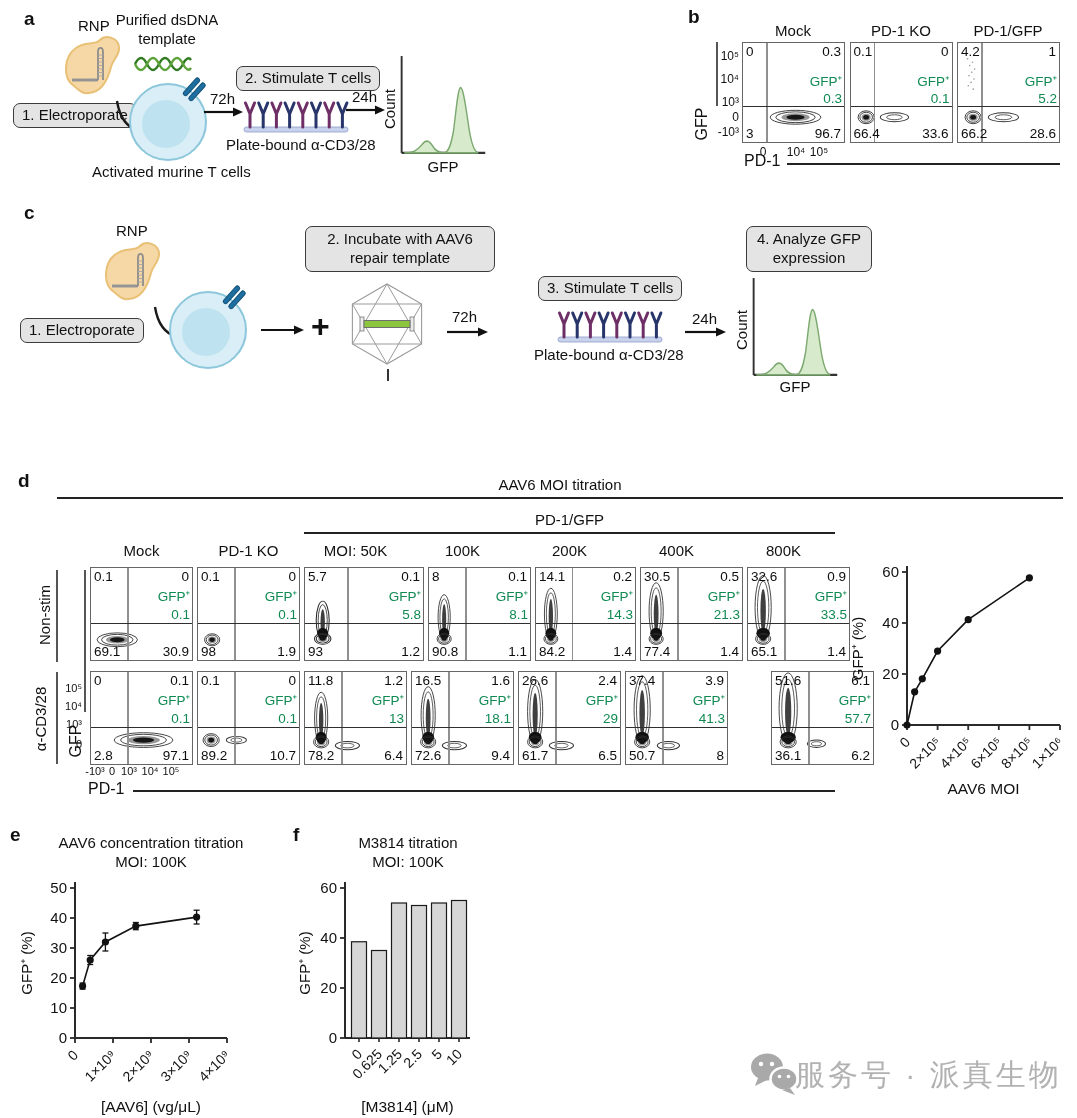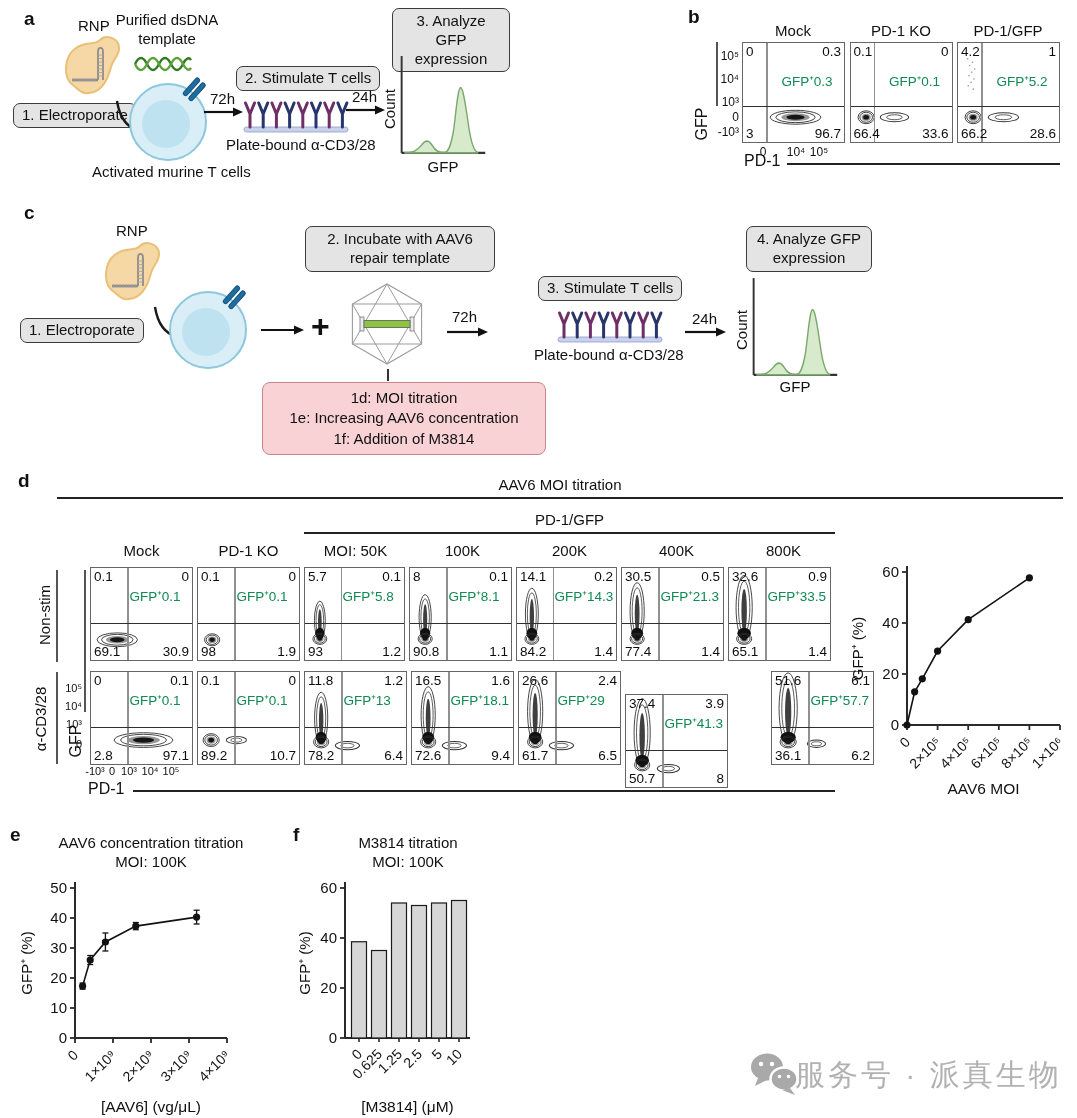--- a/index.html
+++ b/index.html
@@ -29,21 +29,21 @@
   .carrow path{stroke:#1a1a1a;stroke-width:2.4;fill:none}
   .carrow polygon{fill:#1a1a1a}
   
   .flow{position:relative;background:#fff;border:1.3px solid #666;box-sizing:border-box}
   .fp-svg{position:absolute;inset:0;width:100%;height:100%}
   .fp-v{position:absolute;top:0;bottom:0;width:1.6px;background:#909090}
   .fp-h{position:absolute;left:0;right:0;height:1.1px;background:#2f2f2f}
   .q{position:absolute;font-size:13.5px;line-height:1;color:#0d0d0d}
   .tl{left:3px;top:2px}.tr{right:3px;top:2px}.bl{left:3px;bottom:2px}.br{right:3px;bottom:2px}
   .gfpbox{position:absolute;right:2px;width:60%;text-align:right;color:var(--gfp-green);
-          font-size:13.5px;line-height:1.3;display:flex;flex-direction:row}
+          font-size:13.5px;line-height:1.3;display:flex;flex-direction:column}
   #b-plots{position:absolute;left:742px;top:42px;display:flex;gap:4.5px}
   #d-row0{position:absolute;left:90px;top:567px;display:flex;gap:4px}
   #d-row1{position:absolute;left:90px;top:671px;display:flex;gap:4px}
   .tick{position:absolute;white-space:nowrap;color:#111;line-height:1}
   .coltitle{font-size:15px}
   .small{font-size:12px}
   .xsmall{font-size:11px}
   .t-mid{transform:translateX(-50%)}
   .t-endmid{transform:translate(-100%,-50%)}
   .wm-text{position:absolute;font-size:30px;letter-spacing:3px;color:var(--watermark)}
@@ -114,21 +114,20 @@
       <g>
         <path d="M100.39999999999999,33 V20 M100.39999999999999,20 L95.89999999999999,9 M100.39999999999999,20 L104.89999999999999,9" stroke="#27356b" stroke-width="3" fill="none" stroke-linecap="round"></path>
       </g>
     </svg>
   <div class="txt" style="left:226px;top:136px">Plate-bound α-CD3/28</div>
   <div class="txt" style="left:352px;top:88px">24h</div>
   <svg class="abs harrow" style="left:345px;top:104px" width="42" height="12">
     <line x1="1" y1="6" x2="31" y2="6"></line>
       <polygon points="30,1.5 40,6 30,10.5"></polygon>
   </svg>
-  <div class="gbox center" style="left:392px;top:8px;width:104px">3. Analyze GFP expression</div>
   <svg class="abs" id="hist-a" style="left:399px;top:54px" width="88" height="102" viewBox="0 0 100 100" preserveAspectRatio="none">
       <line x1="3" y1="2" x2="3" y2="97" stroke="#333" stroke-width="2.2"></line>
       <line x1="3" y1="97" x2="98" y2="97" stroke="#333" stroke-width="2.2"></line>
       <path d="M6,97 C16,97 20,95 26,89 C30,84 34,84 38,90 C42,96 46,97 51,97 C56,97 59,90 62,75 C65,55 67,33 70,33 C73,33 76,52 79,70 C82,88 86,96 90,97 Z" fill="#d8eacc" stroke="#7ca96f" stroke-width="1.6"></path>
     </svg>
   <div class="vlabel" style="left:359px;top:99px;width:60px">Count</div>
   <div class="txt center" style="left:413px;top:158px;width:60px">GFP</div>
 
   <span class="plabel" style="left:688px;top:6px">b</span>
   <div class="vrule" style="left:716px;top:42px;height:64px"></div>
@@ -237,25 +236,20 @@
   <svg class="abs" id="aav-c" style="left:348px;top:280px" width="78" height="88">
       <polygon points="39,84 4.4,64 4.4,24 39,4 73.6,24 73.6,64" fill="#fff" stroke="#9b9b9b" stroke-width="1.1"></polygon>
       <polygon points="39,4 4.4,64 73.6,64" fill="none" stroke="#9b9b9b" stroke-width="1"></polygon>
       <polygon points="39,84 4.4,24 73.6,24" fill="none" stroke="#9b9b9b" stroke-width="1"></polygon>
       <rect x="12" y="37" width="4" height="14" fill="#ececec" stroke="#777" stroke-width="0.8"></rect>
       <rect x="62" y="37" width="4" height="14" fill="#ececec" stroke="#777" stroke-width="0.8"></rect>
       <rect x="16" y="40.5" width="46" height="7" fill="#8cc63f" stroke="#6f6f6f" stroke-width="1"></rect>
     </svg>
   <div class="gbox center" style="left:305px;top:226px;width:176px">2. Incubate with AAV6 repair template</div>
   <div class="vrule" style="left:387px;top:369px;height:12px;background:#333"></div>
-  <div class="pinkbox" style="left:262px;top:382px;width:266px">
-    <div>1d: MOI titration</div>
-    <div>1e: Increasing AAV6 concentration</div>
-    <div>1f: Addition of M3814</div>
-  </div>
   <div class="txt" style="left:452px;top:308px">72h</div>
   <svg class="abs harrow" style="left:446px;top:326px" width="44" height="12">
     <line x1="1" y1="6" x2="33" y2="6"></line>
       <polygon points="32,1.5 42,6 32,10.5"></polygon>
   </svg>
   <div class="gbox" style="left:538px;top:276px">3. Stimulate T cells</div>
   <svg class="abs" id="ab-c" style="left:556px;top:304px" width="108" height="40">
       <rect x="2" y="33" width="104" height="5" rx="2.5" fill="#c9d2ec" stroke="#8f9cc9" stroke-width="0.8"></rect>
       <g>
         <path d="M8,33 V20 M8,20 L3.5,9 M8,20 L12.5,9" stroke="#6d2f66" stroke-width="3" fill="none" stroke-linecap="round"></path>
@@ -338,21 +332,21 @@
     <div class="fp-h" style="top: 60%;"></div>
     <span class="q tl">0.1</span>
     <span class="q tr">0</span>
     <span class="q bl">98</span>
     <span class="q br">1.9</span>
     <div class="gfpbox" style="top: 22%;">
       <span class="g1">GFP⁺</span>
       <span class="g2">0.1</span>
     </div>
   </div>
-      <div class="flow" style="width: 101px; height: 94px;">
+      <div class="flow" style="width: 120px; height: 94px;">
     <svg class="fp-svg" viewBox="0 0 100 100" preserveAspectRatio="none">
           <ellipse cx="15" cy="57" rx="5.5" ry="21" fill="none" stroke="#2b2b2b" stroke-width="0.9"></ellipse>
           <ellipse cx="15" cy="57" rx="3.8499999999999996" ry="17.22" fill="none" stroke="#2b2b2b" stroke-width="0.8"></ellipse>
           <ellipse cx="15" cy="59.1" rx="1.87" ry="14.280000000000001" fill="rgba(15,15,15,0.8)" stroke="none"></ellipse>
           <ellipse cx="15" cy="71" rx="4.62" ry="6" fill="#101010" stroke="none"></ellipse>
           <ellipse cx="15" cy="77" rx="7" ry="6" fill="none" stroke="#2b2b2b" stroke-width="0.9"></ellipse>
           <ellipse cx="15" cy="77" rx="5.46" ry="4.68" fill="none" stroke="#2b2b2b" stroke-width="0.9"></ellipse>
           <ellipse cx="15" cy="77" rx="3.9200000000000004" ry="3.3600000000000003" fill="rgba(25,25,25,0.45)" stroke="none" stroke-width="0.9"></ellipse>
           <ellipse cx="15" cy="77" rx="2.52" ry="2.16" fill="#151515" stroke="none" stroke-width="0.9"></ellipse>
         </svg>
@@ -560,21 +554,21 @@
     <div class="fp-h" style="top: 60%;"></div>
     <span class="q tl">26.6</span>
     <span class="q tr">2.4</span>
     <span class="q bl">61.7</span>
     <span class="q br">6.5</span>
     <div class="gfpbox" style="top: 22%;">
       <span class="g1">GFP⁺</span>
       <span class="g2">29</span>
     </div>
   </div>
-      <div class="flow" style="width: 103px; height: 94px; margin-top: 23px;">
+      <div class="flow" style="width: 103px; height: 94px;">
     <svg class="fp-svg" viewBox="0 0 100 100" preserveAspectRatio="none">
           <ellipse cx="16" cy="41" rx="8" ry="37" fill="none" stroke="#2b2b2b" stroke-width="0.9"></ellipse>
           <ellipse cx="16" cy="41" rx="5.6" ry="30.34" fill="none" stroke="#2b2b2b" stroke-width="0.8"></ellipse>
           <ellipse cx="16" cy="44.7" rx="2.72" ry="25.16" fill="rgba(15,15,15,0.8)" stroke="none"></ellipse>
           <ellipse cx="16" cy="71" rx="6.72" ry="6" fill="#101010" stroke="none"></ellipse>
           <ellipse cx="16" cy="76" rx="7.5" ry="6.5" fill="none" stroke="#2b2b2b" stroke-width="0.9"></ellipse>
           <ellipse cx="16" cy="76" rx="5.8500000000000005" ry="5.07" fill="none" stroke="#2b2b2b" stroke-width="0.9"></ellipse>
           <ellipse cx="16" cy="76" rx="4.2" ry="3.6400000000000006" fill="rgba(25,25,25,0.45)" stroke="none" stroke-width="0.9"></ellipse>
           <ellipse cx="16" cy="76" rx="2.6999999999999997" ry="2.34" fill="#151515" stroke="none" stroke-width="0.9"></ellipse>
           <ellipse cx="42" cy="80" rx="11" ry="4.5" fill="none" stroke="#333" stroke-width="1"></ellipse>

